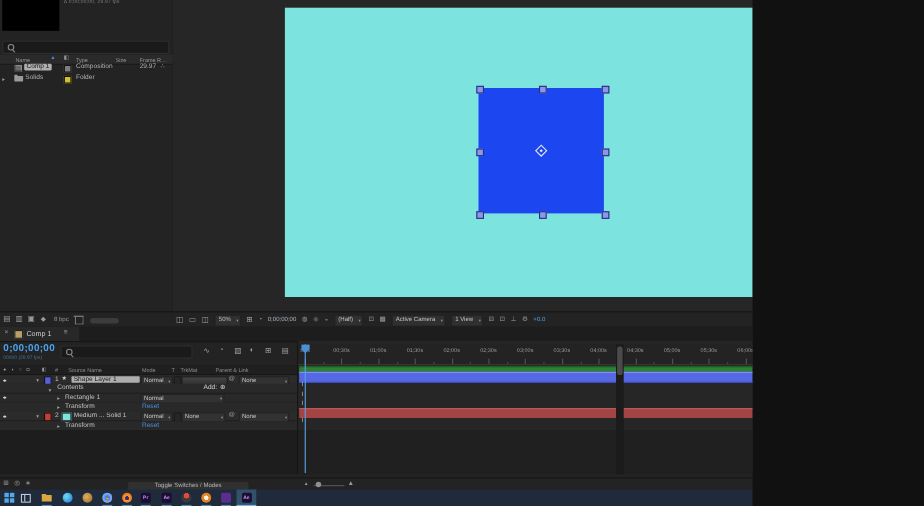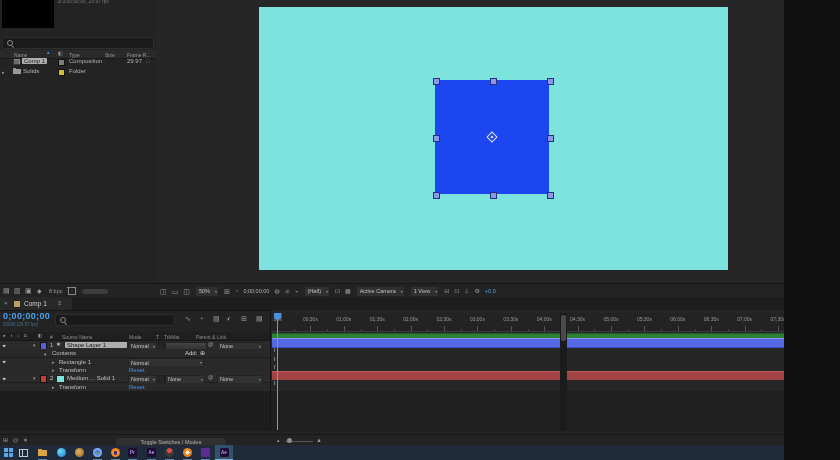--- a/index.html
+++ b/index.html
@@ -1,16 +1,16 @@
 <!DOCTYPE html>
 <html><head>
 <meta charset="utf-8">
 <style>
   html,body{margin:0;padding:0;background:#111;}
-  .scene{position:relative;width:784px;height:460px;background:#1e1e1e;overflow:hidden;
+  .scene{position:relative;width:684px;height:460px;background:#1e1e1e;overflow:hidden;
          font-family:"Liberation Sans",sans-serif;color:#b8b8b8;}
   .abs{position:absolute;}
   i,em{font-style:normal;}
   .ic{display:inline-block;line-height:1;color:#9a9a9a;}
   
   #project{left:0;top:0;width:157px;height:283px;background:#232323;border-right:1px solid #141414;}
   .thumb{left:2px;top:0;width:52px;height:28px;background:#000;}
   .thumbinfo{left:58px;top:-1px;font-size:4.5px;color:#7d7d7d;letter-spacing:.2px;}
   .searchbox{background:#1a1a1a;border:1px solid #2e2e2e;border-radius:2px;}
   .mag{position:absolute;width:4px;height:4px;border:1px solid #8a8a8a;border-radius:50%;}

